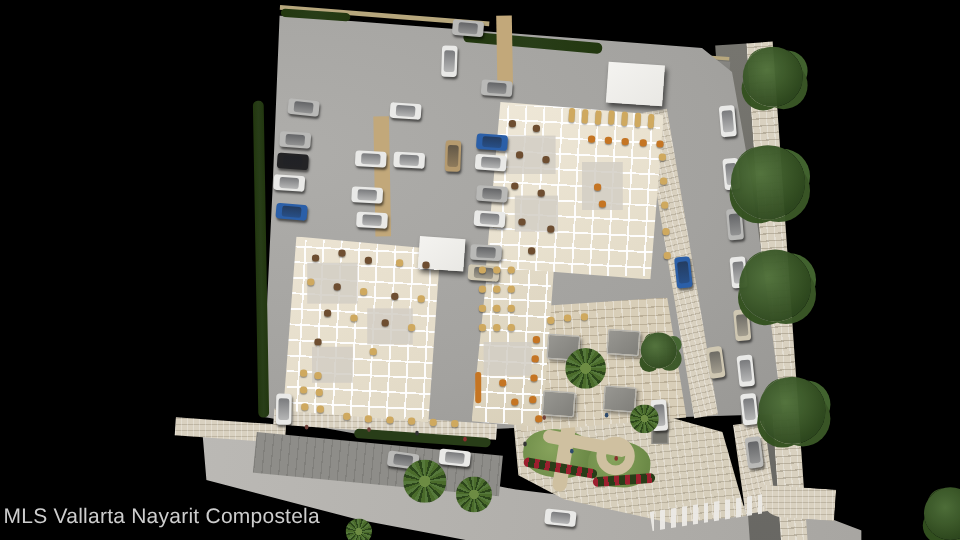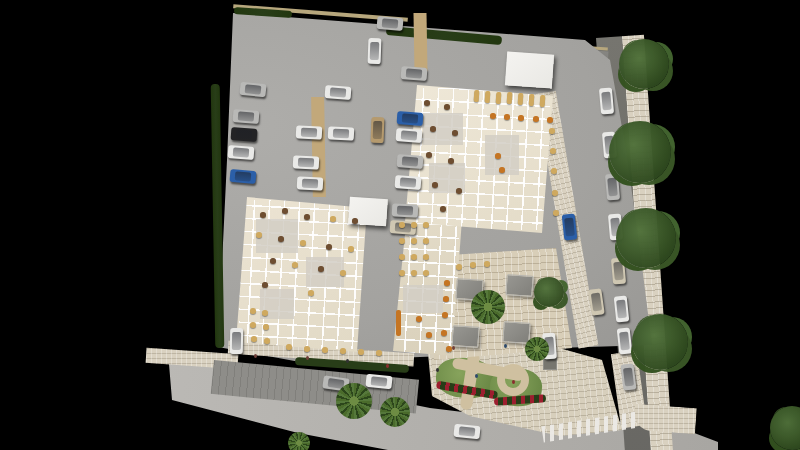--- a/index.html
+++ b/index.html
@@ -167,20 +167,21 @@
   <div class="bar-counter"></div>
 
   <div class="hedge-strip hedge-left"></div>
   <div class="hedge-strip hedge-apex"></div>
   <div class="hedge-strip hedge-drive"></div>
   <div class="lot-walk lot-walk-a"></div>
   <div class="lot-walk lot-walk-b"></div>
 
   <div class="crosswalk"></div>
 
+  <div class="watermark">MLS Vallarta Nayarit Compostela</div>
 <div class="car" style="left: 240px; top: 83px; width: 26px; height: 13px; background: rgb(185, 185, 183); transform: rotate(6deg);"></div>
     <div class="car" style="left: 233px; top: 110px; width: 26px; height: 13px; background: rgb(185, 185, 183); transform: rotate(4deg);"></div>
     <div class="car" style="left: 231px; top: 128px; width: 26px; height: 13px; background: rgb(35, 35, 37); transform: rotate(4deg);"></div>
     <div class="car" style="left: 228px; top: 146px; width: 26px; height: 13px; background: rgb(233, 233, 231); transform: rotate(4deg);"></div>
     <div class="car" style="left: 230px; top: 170px; width: 26px; height: 13px; background: rgb(43, 95, 168); transform: rotate(5deg);"></div>
     <div class="car" style="left: 325px; top: 86px; width: 26px; height: 13px; background: rgb(233, 233, 231); transform: rotate(4deg);"></div>
     <div class="car" style="left: 296px; top: 126px; width: 26px; height: 13px; background: rgb(233, 233, 231); transform: rotate(3deg);"></div>
     <div class="car" style="left: 328px; top: 127px; width: 26px; height: 13px; background: rgb(233, 233, 231); transform: rotate(3deg);"></div>
     <div class="car" style="left: 293px; top: 156px; width: 26px; height: 13px; background: rgb(233, 233, 231); transform: rotate(3deg);"></div>
     <div class="car" style="left: 297px; top: 177px; width: 26px; height: 13px; background: rgb(233, 233, 231); transform: rotate(3deg);"></div>

